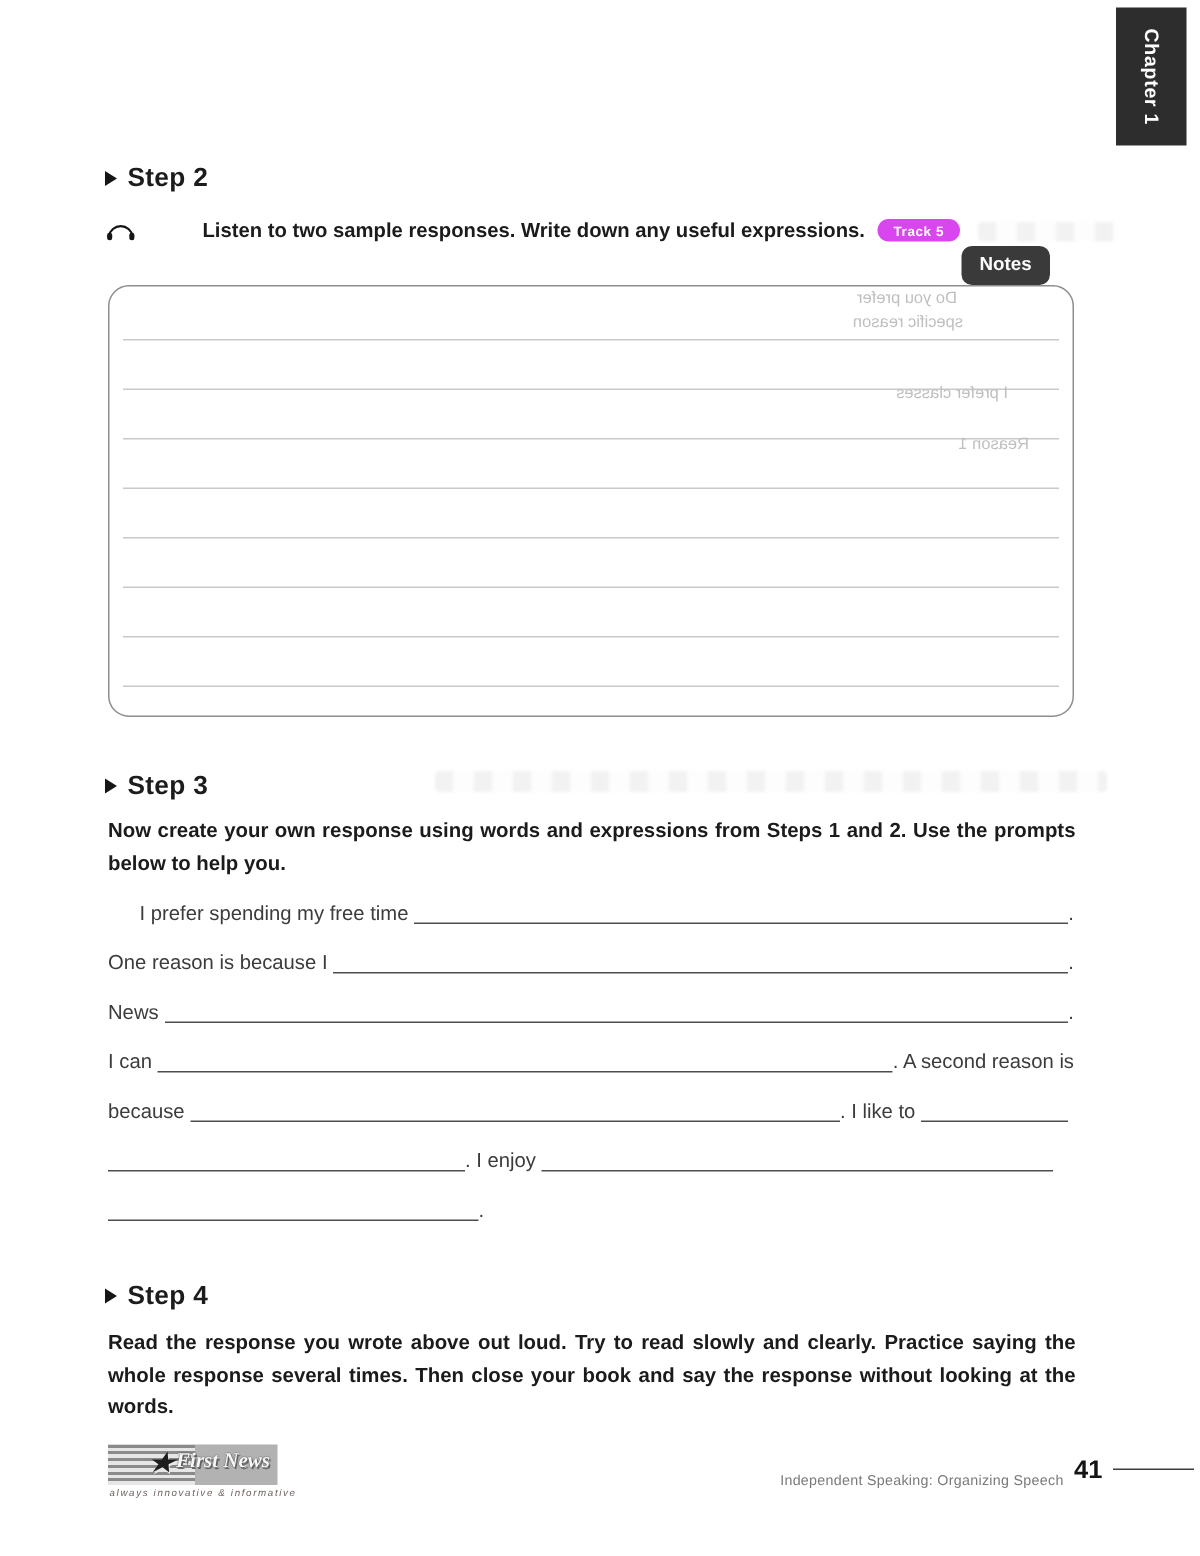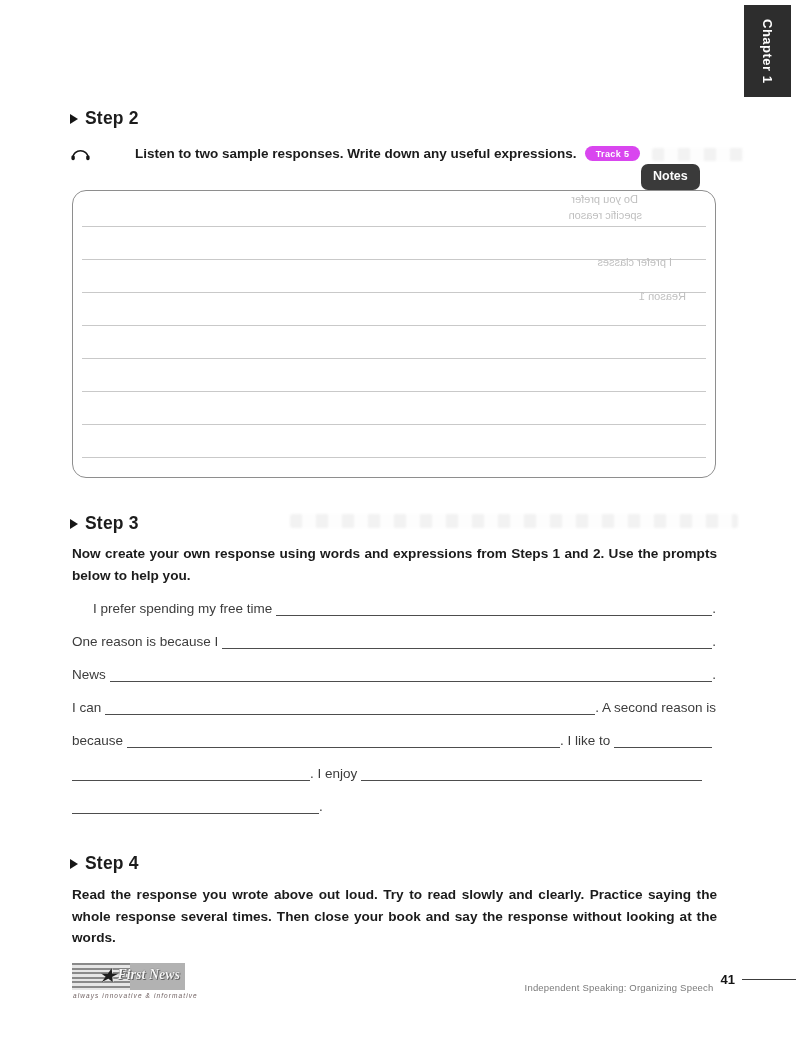--- a/index.html
+++ b/index.html
@@ -121,21 +121,21 @@
   .logo-slogan {
     position:absolute; left:73px; top:992px; width:112px;
     font-size:6.5px; font-style:italic; letter-spacing:1.1px;
     color:#6e5f5f; white-space:nowrap;
   }
   .footer-right {
     position:absolute; right:4px; top:966px;
     display:flex; align-items:center; gap:7px;
   }
   .footer-label { font-size:9.5px; color:#7a7a7a; letter-spacing:.2px;margin-top:16px; }
-  .footer-page { font-size:13px; font-weight:bold; color:#141414; }
+  .footer-page { font-size:17px; font-weight:bold; color:#141414; }
   .footer-rule { width:54px; height:1.6px; background:#3c3c3c; }
 </style>
 </head>
 <body>
 
 <div class="page">
 
   <div class="chapter-tab">
     <span>Chapter 1</span>
   </div>

